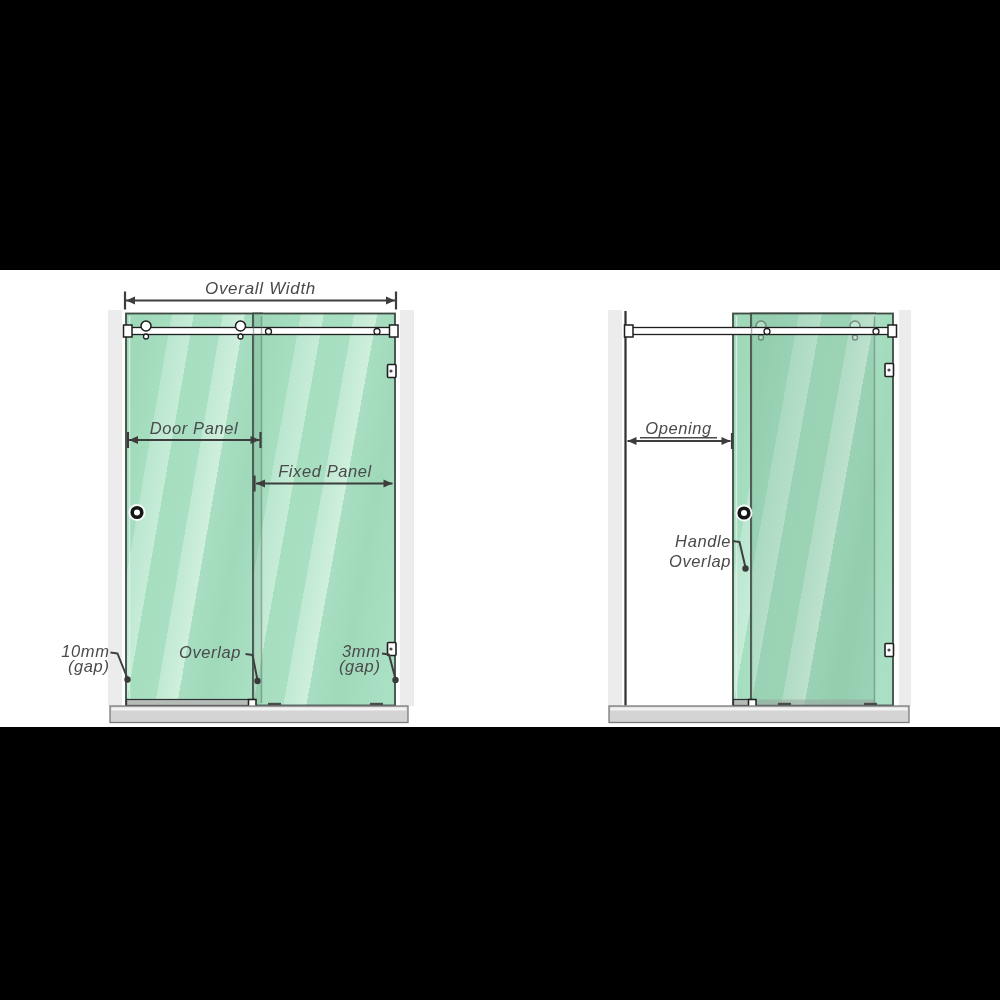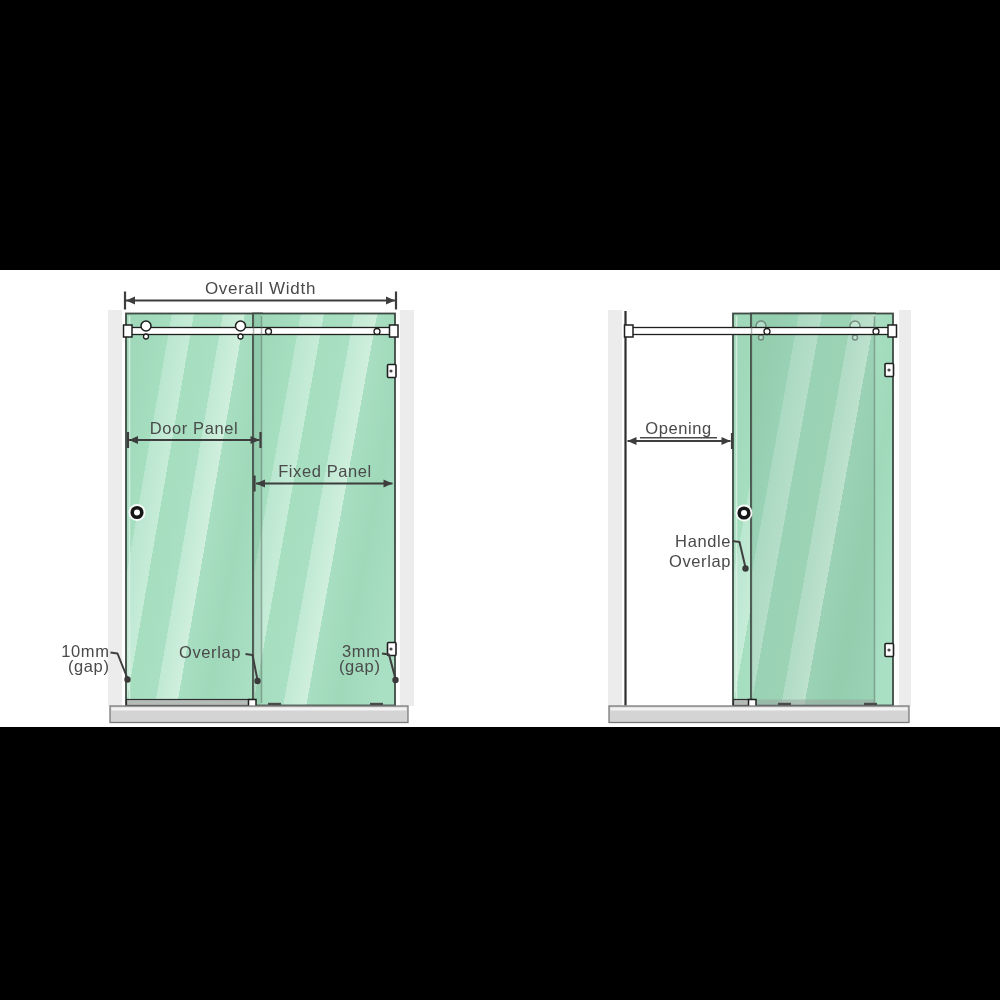--- a/index.html
+++ b/index.html
@@ -1,17 +1,17 @@
 <!DOCTYPE html>
 <html><head>
 <meta charset="utf-8">
 <style>
   html,body{margin:0;padding:0;background:#000;}
   .stage{position:relative;width:1000px;height:1000px;background:#000;overflow:hidden;
-         font-family:"Liberation Sans",sans-serif;}
+         font-family:"Liberation Sans",sans-serif;font-style:italic;}
   .letterbox{position:absolute;left:0;width:1000px;background:#000;}
   .letterbox.top{top:0;height:270px;}
   .letterbox.bottom{top:727px;height:273px;}
   .band{position:absolute;top:270px;left:0;width:1000px;height:457px;background:#fff;}
   svg{display:block;}
   text{font-family:"Liberation Sans",sans-serif;fill:#4a4a4a;}
   .lbl{font-size:16.5px;letter-spacing:0.6px;}
   .ttl{font-size:17px;letter-spacing:0.7px;}
   .dim{stroke:#3d3d3d;stroke-width:2.2;fill:none;}
   .tick{stroke:#3d3d3d;stroke-width:2.2;}

